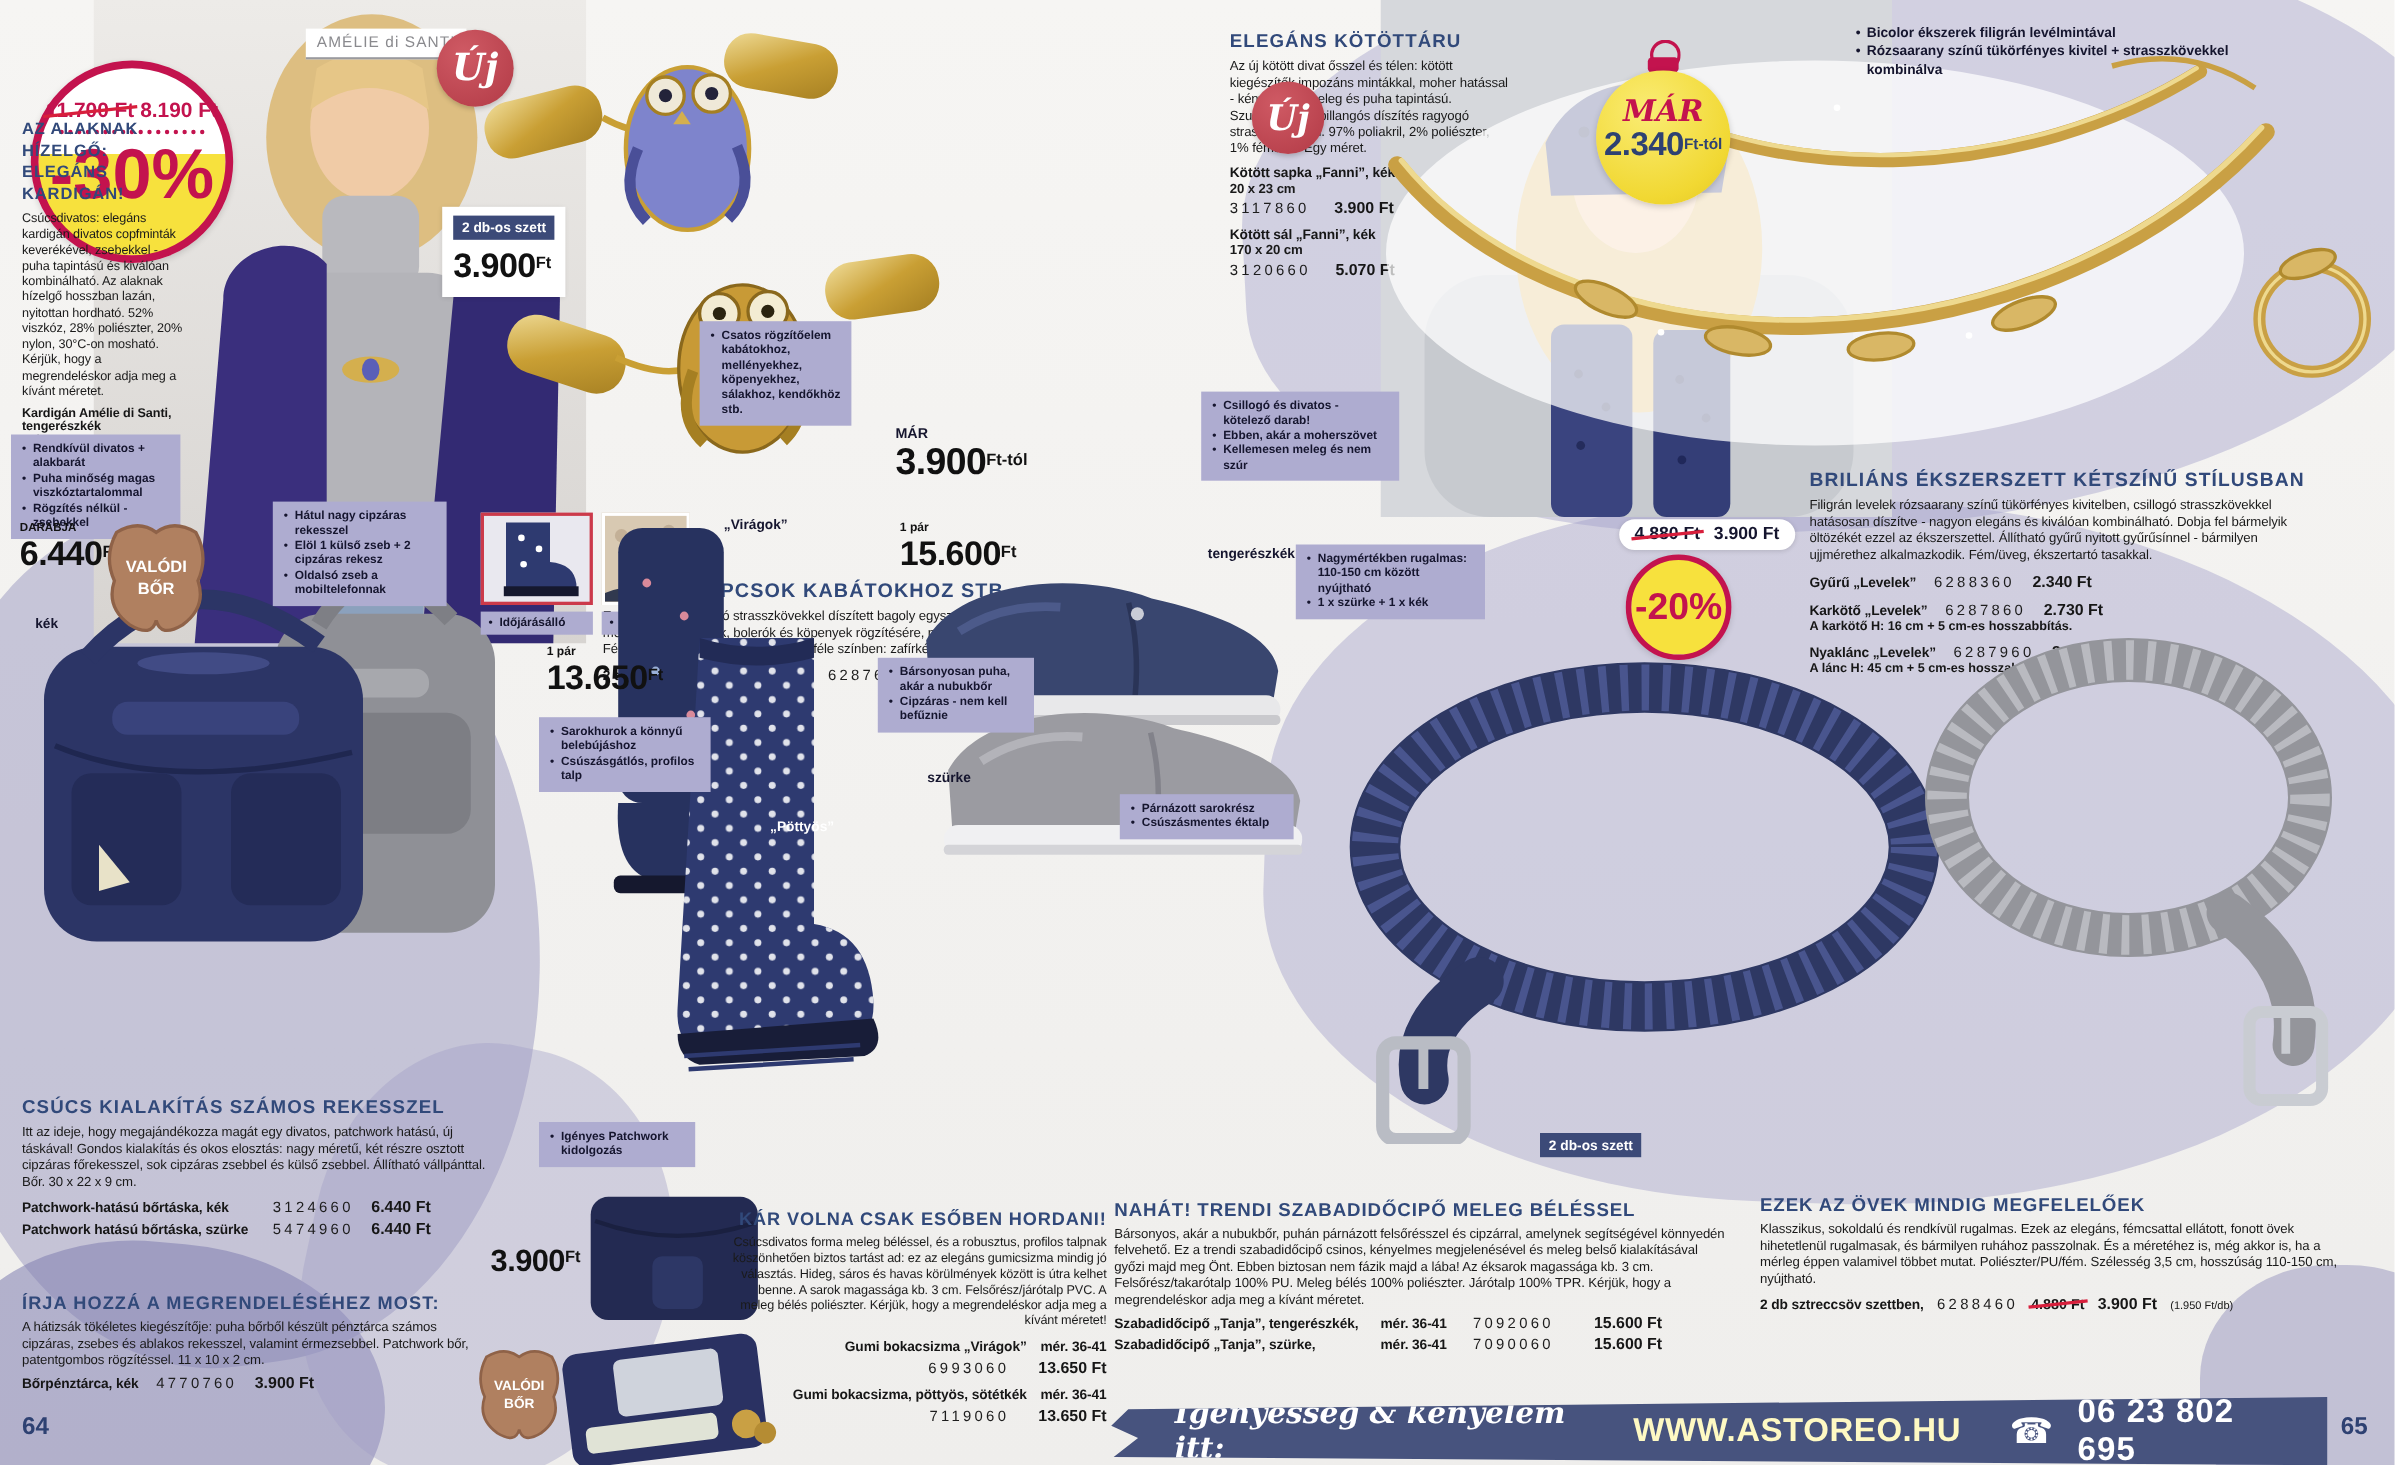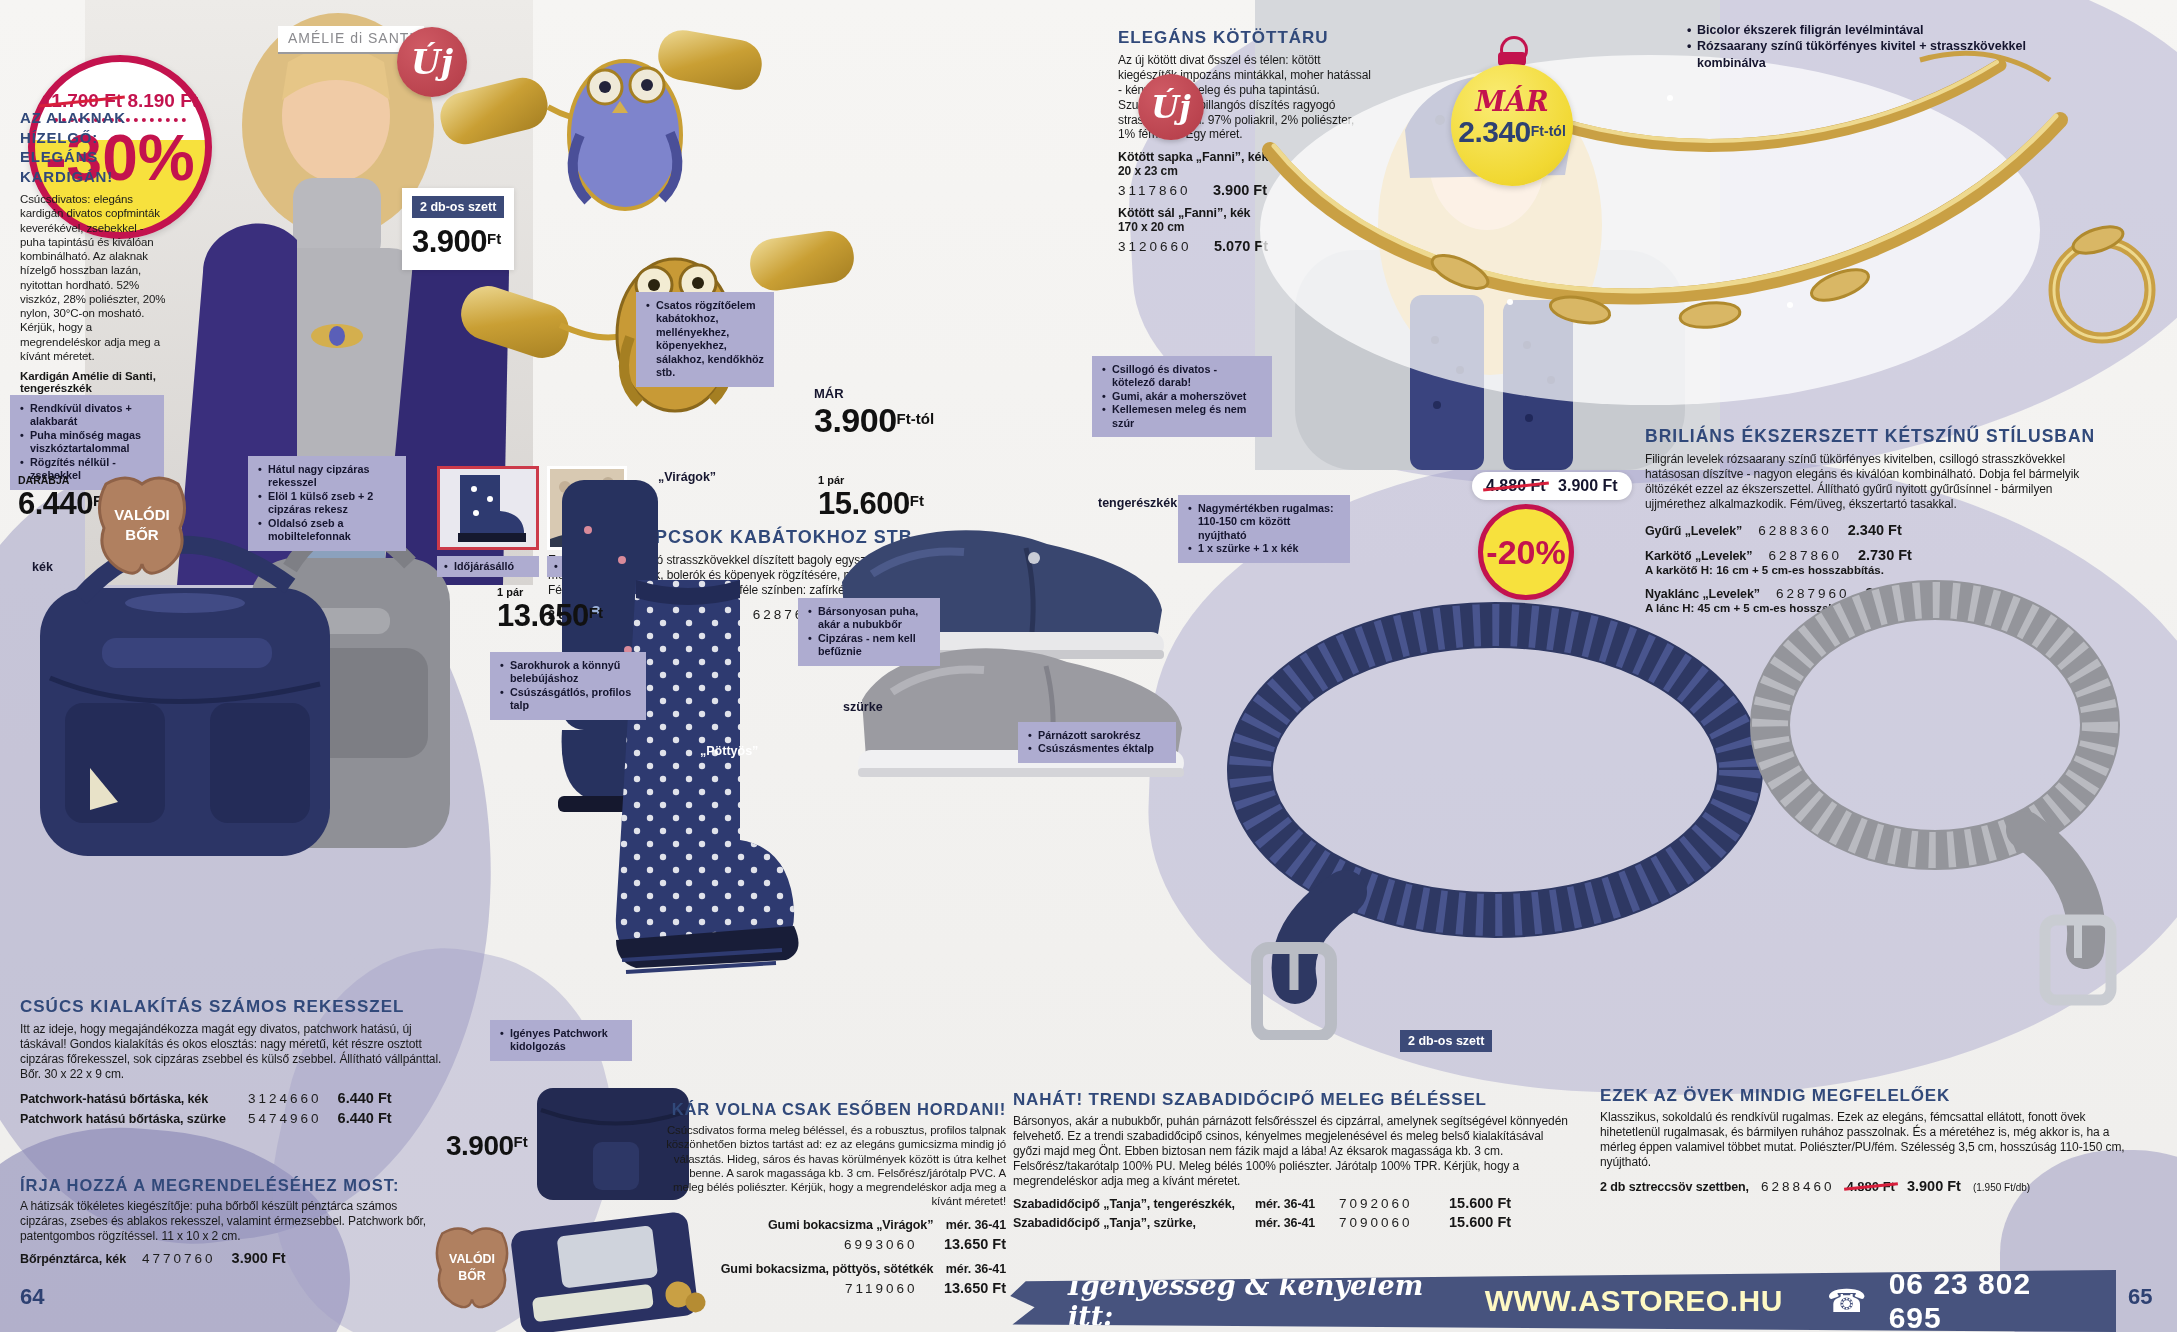--- a/index.html
+++ b/index.html
@@ -217,21 +217,21 @@
       <div class="body-txt" style="font-weight:bold;">170 x 20 cm</div>
       <div style="margin-top:2px;">
         <span class="pcode">3120660</span>
         <span class="pprice" style="margin-left:18px;">5.070 Ft</span>
       </div>
     </div>
   </div>
 
   <div class="abs callout" style="left:1092px;top:356px;width:180px;">
     <div class="bi">Csillogó és divatos - kötelező darab!</div>
-    <div class="bi">Gumi, akár a moherszövet</div>
+    <div class="bi">Ebben, akár a moherszövet</div>
     <div class="bi">Kellemesen meleg és nem szúr</div>
   </div>
 
   <div class="abs" style="left:814px;top:386px;">
     <div class="lbl-sm" style="color:#15152e;font-size:13px;">MÁR</div>
     <div class="big-price"><span class="num" style="font-size:34px;">3.900</span><span class="ft">Ft-tól</span></div>
   </div>
 
   <svg class="abs photo" style="left:1150px;top:20px;" width="1020" height="420" viewBox="0 0 1020 420">
     <ellipse cx="500" cy="210" rx="390" ry="175" fill="#ffffff" opacity=".72"></ellipse>

